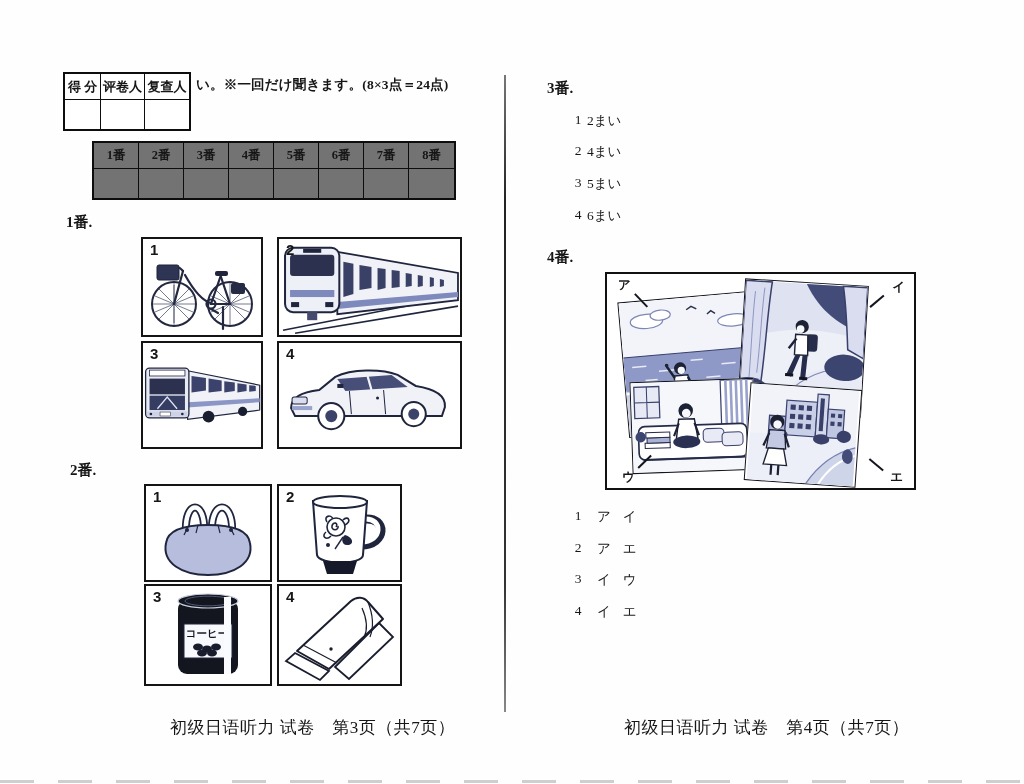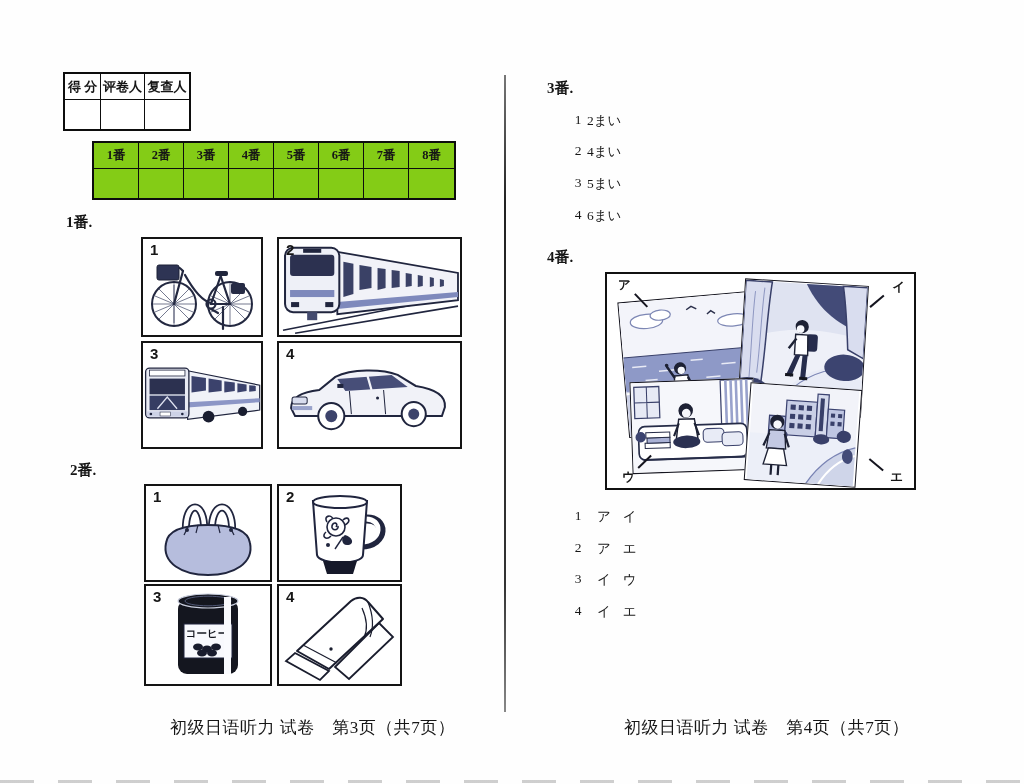--- a/index.html
+++ b/index.html
@@ -14,21 +14,21 @@
   .score-table{left:63px;top:72px;width:124px;border:2.5px solid #0d0d0d;display:grid;
        grid-template-columns:36px 44px 44px;background:#fff}
   .score-table .hc{height:25px;border-right:1.5px solid #0d0d0d;border-bottom:1.5px solid #0d0d0d;
        display:flex;align-items:center;justify-content:center;font-weight:bold;font-size:13px;white-space:nowrap}
   .score-table .hc:nth-child(3){border-right:none}
   .score-table .vc{height:29px;border-right:1.5px solid #0d0d0d}
   .score-table .vc:nth-child(6){border-right:none}
   
   .instructions{left:196px;top:74px;width:305px;font-size:13.5px;font-weight:bold;line-height:21px;letter-spacing:.2px}
   
-  .answer-grid{left:92px;top:141px;border:2px solid #0d0d0d;display:grid;grid-template-columns:repeat(8,45px);background:#84cc16}
+  .answer-grid{left:92px;top:141px;border:2px solid #0d0d0d;display:grid;grid-template-columns:repeat(8,45px);background:#737373}
   .ag-h{height:25px;border-right:1.3px solid #0d0d0d;border-bottom:1.3px solid #0d0d0d;
        display:flex;align-items:center;justify-content:center;font-weight:bold;font-size:12.5px}
   .ag-h:nth-child(8){border-right:none}
   .ag-c{height:29px;border-right:1.3px solid #0d0d0d}
   .ag-c:nth-child(16){border-right:none}
   .sec-label{font-weight:bold;font-size:15px}
   
   .pic-box{border:2px solid #141414;background:#fff;position:absolute}
   .pic-num{position:absolute;top:2px;left:7px;font-family:"Liberation Sans","DejaVu Sans",sans-serif;
        font-weight:bold;font-size:15px;z-index:3}
@@ -58,20 +58,21 @@
   <div class="abs score-table">
     <div class="hc">得 分</div>
     <div class="hc">评卷人</div>
     <div class="hc">复查人</div>
     <div class="vc"></div>
     <div class="vc"></div>
     <div class="vc"></div>
   </div>
 
   <div class="abs instructions">
+    <div>い。※一回だけ聞きます。(8×3点＝24点)</div>
   </div>
 
   <div class="abs answer-grid">
     <div class="ag-h">1番</div>
     <div class="ag-h">2番</div>
     <div class="ag-h">3番</div>
     <div class="ag-h">4番</div>
     <div class="ag-h">5番</div>
     <div class="ag-h">6番</div>
     <div class="ag-h">7番</div>

